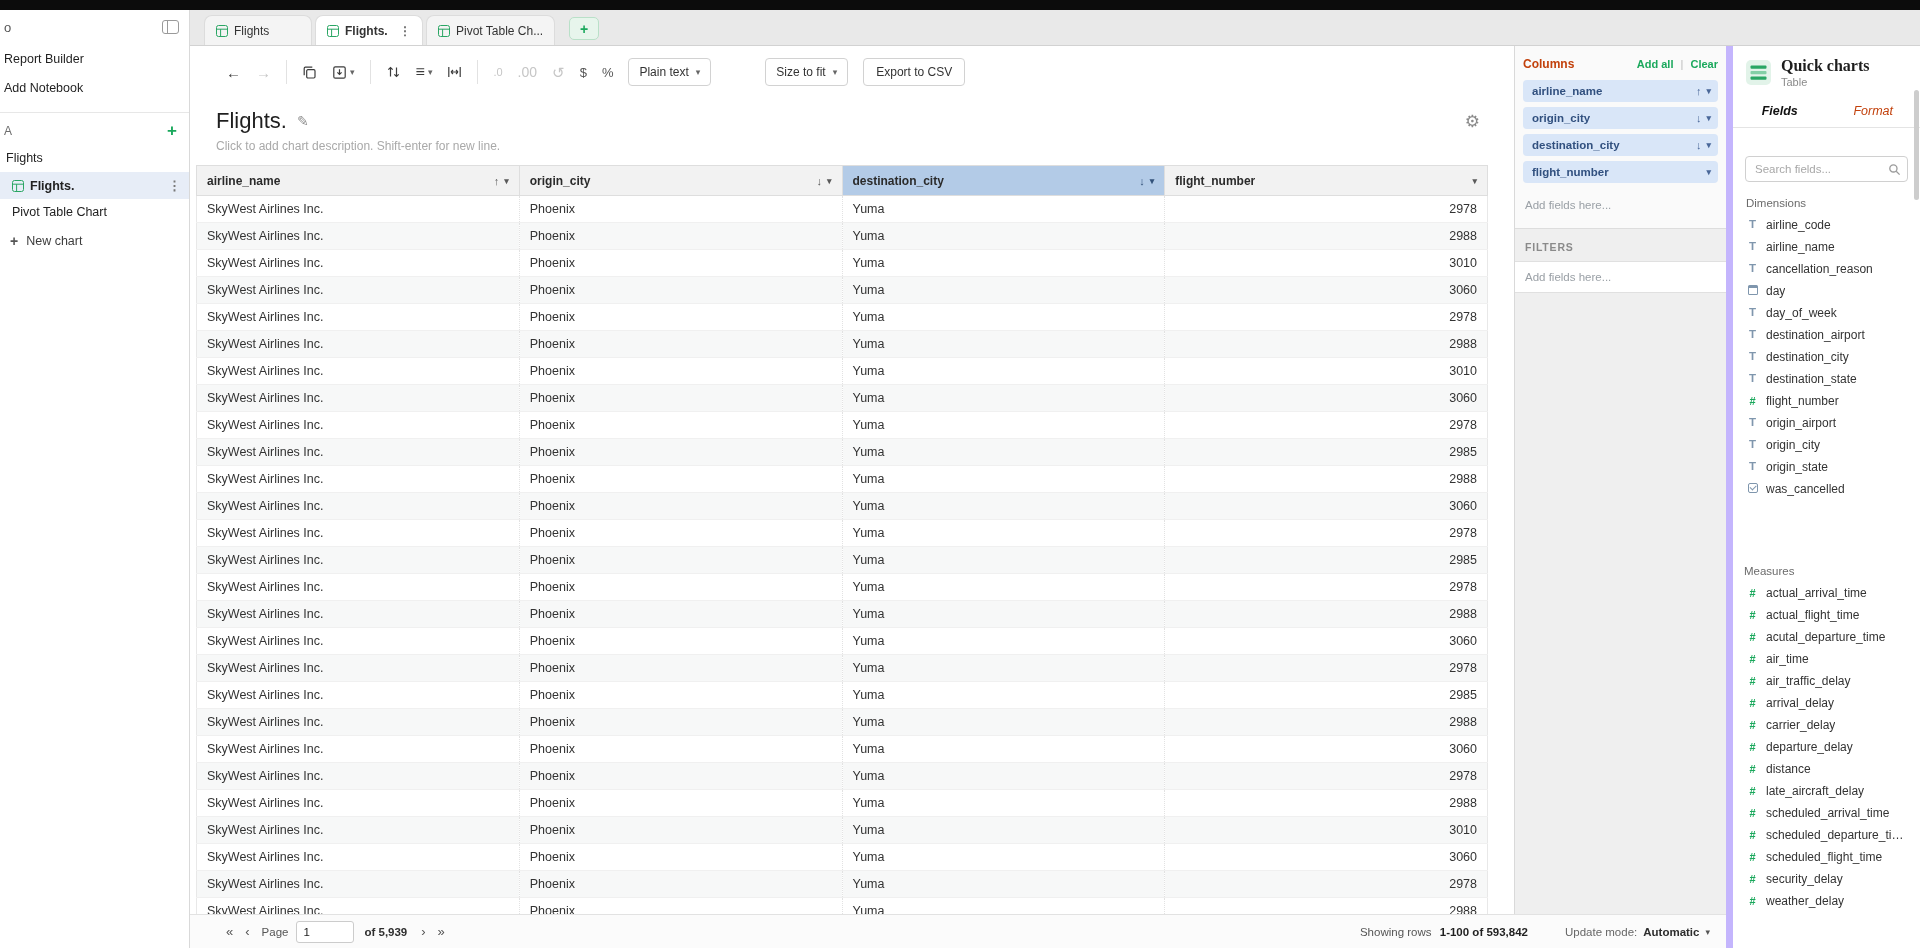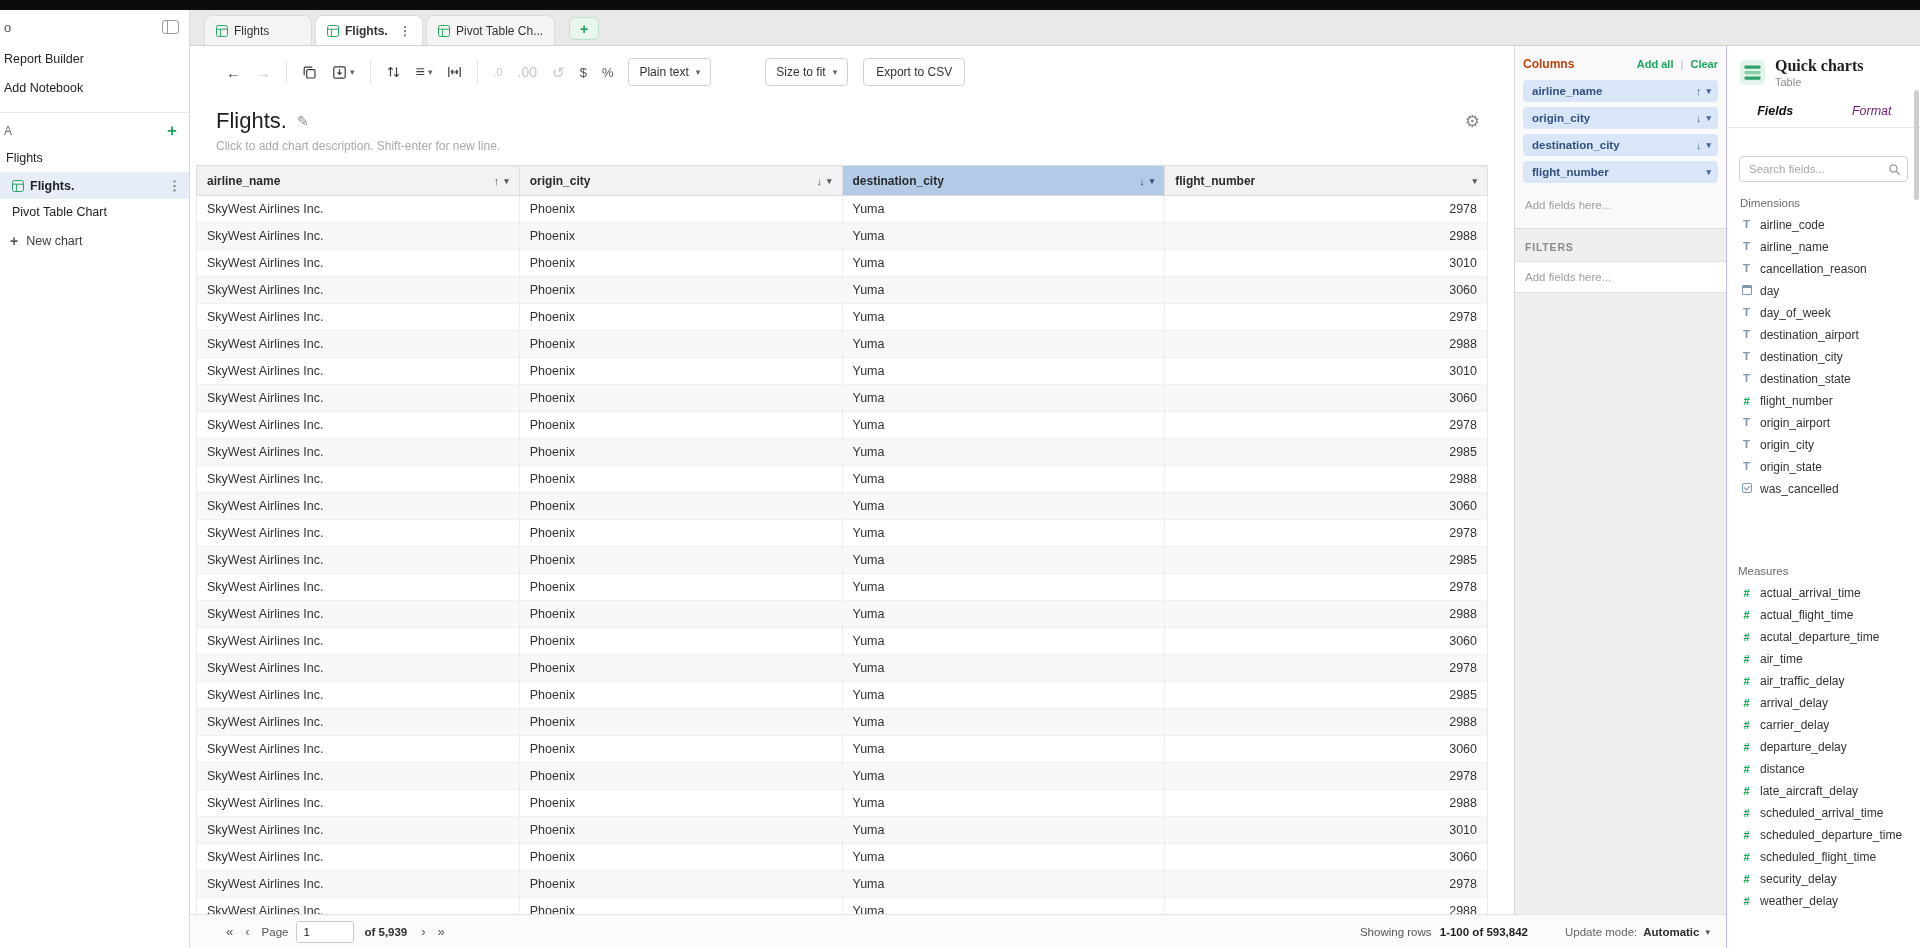--- a/index.html
+++ b/index.html
@@ -110,28 +110,28 @@
               padding:0 6px; margin-right:10px; font-family:inherit; color:#222; }
   .pg-of { font-weight:700; color:#2e2e2e; margin-right:14px; }
   .spacer { flex:1; }
   .showing b { color:#1f1f1f; margin-left:5px; }
   .update-mode { display:inline-flex; align-items:center; gap:6px; margin-left:37px; cursor:pointer; }
   .um-label { color:#666; }
   .um-value { color:#2e2e2e; font-weight:700; }
   .um-caret { font-size:9px; color:#555; }
 
   
-  .fields-panel { flex:1; background:#fff; border-left:1px solid #c4b5fd; position:relative; overflow:hidden; }
+  .fields-panel { flex:1; background:#fff; border-left:7px solid #c4b5fd; position:relative; overflow:hidden; }
   .fp-head { display:flex; align-items:center; gap:9px; padding:11px 12px 8px; }
   .fp-logo { display:inline-flex; flex:none; }
   .fp-titles { display:flex; flex-direction:column; gap:1px; }
   .fp-app { font-family:"Liberation Serif",serif; font-size:16px; font-weight:700; color:#1d1d1d; }
   .fp-sub { font-size:11px; color:#8b8b8b; }
   .fp-tabs { display:flex; border-bottom:1px solid #e4e4e4;font-style:italic; }
-  .fp-tab { flex:1; text-align:center; padding:8px 0 9px; font-size:12.5px; color:#701a75; cursor:pointer; }
+  .fp-tab { flex:1; text-align:center; padding:8px 0 9px; font-size:12.5px; color:#c2410c; cursor:pointer; }
   .fp-tab.active { color:#111; font-weight:700; }
   .fp-search { margin:28px 12px 6px; position:relative; }
   .fp-search input { width:100%; height:26px; border:1px solid #d0d0d0; border-radius:4px; font-size:11.5px;
                      padding:0 26px 0 9px; font-family:inherit; color:#333; }
   .fp-search input::placeholder { color:#a8a8a8; }
   .fp-search .mag { position:absolute; right:7px; top:7px; display:inline-flex; }
   .fp-label { padding:9px 13px 5px; font-size:11.5px; color:#6b6b6b; }
   .fp-label.measures { margin-top:56px;padding-left:11px; }
   .fp-item { display:flex; align-items:center; gap:7px; padding:4px 13px; font-size:12px; color:#333; cursor:grab; }
   .fp-item-label { white-space:nowrap; overflow:hidden; text-overflow:ellipsis; }

